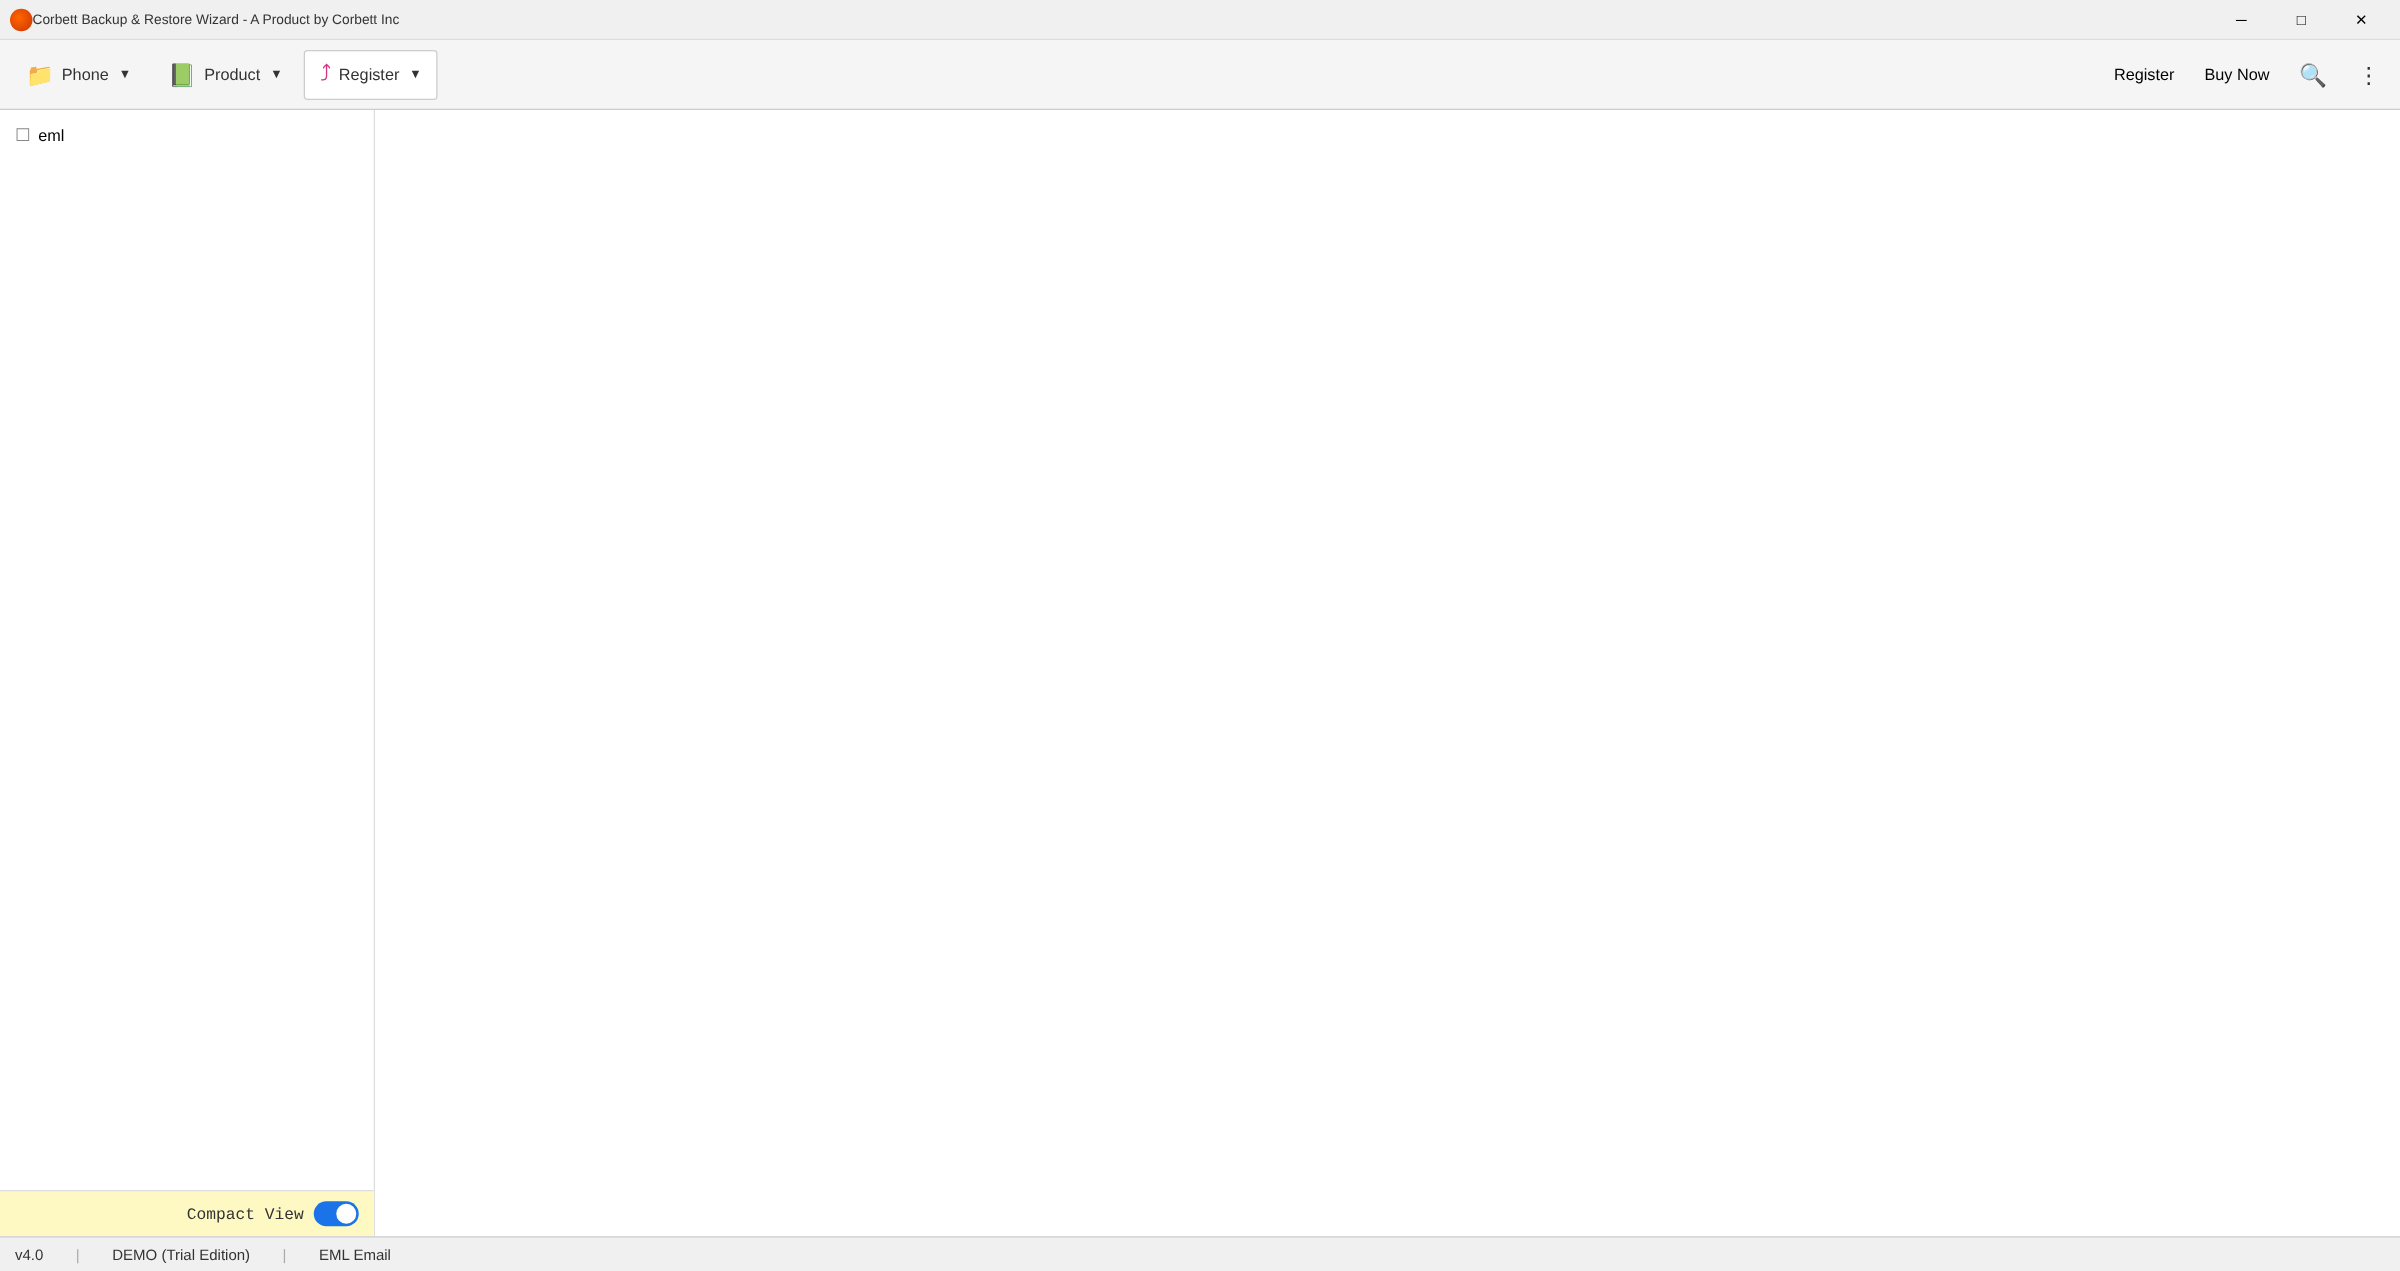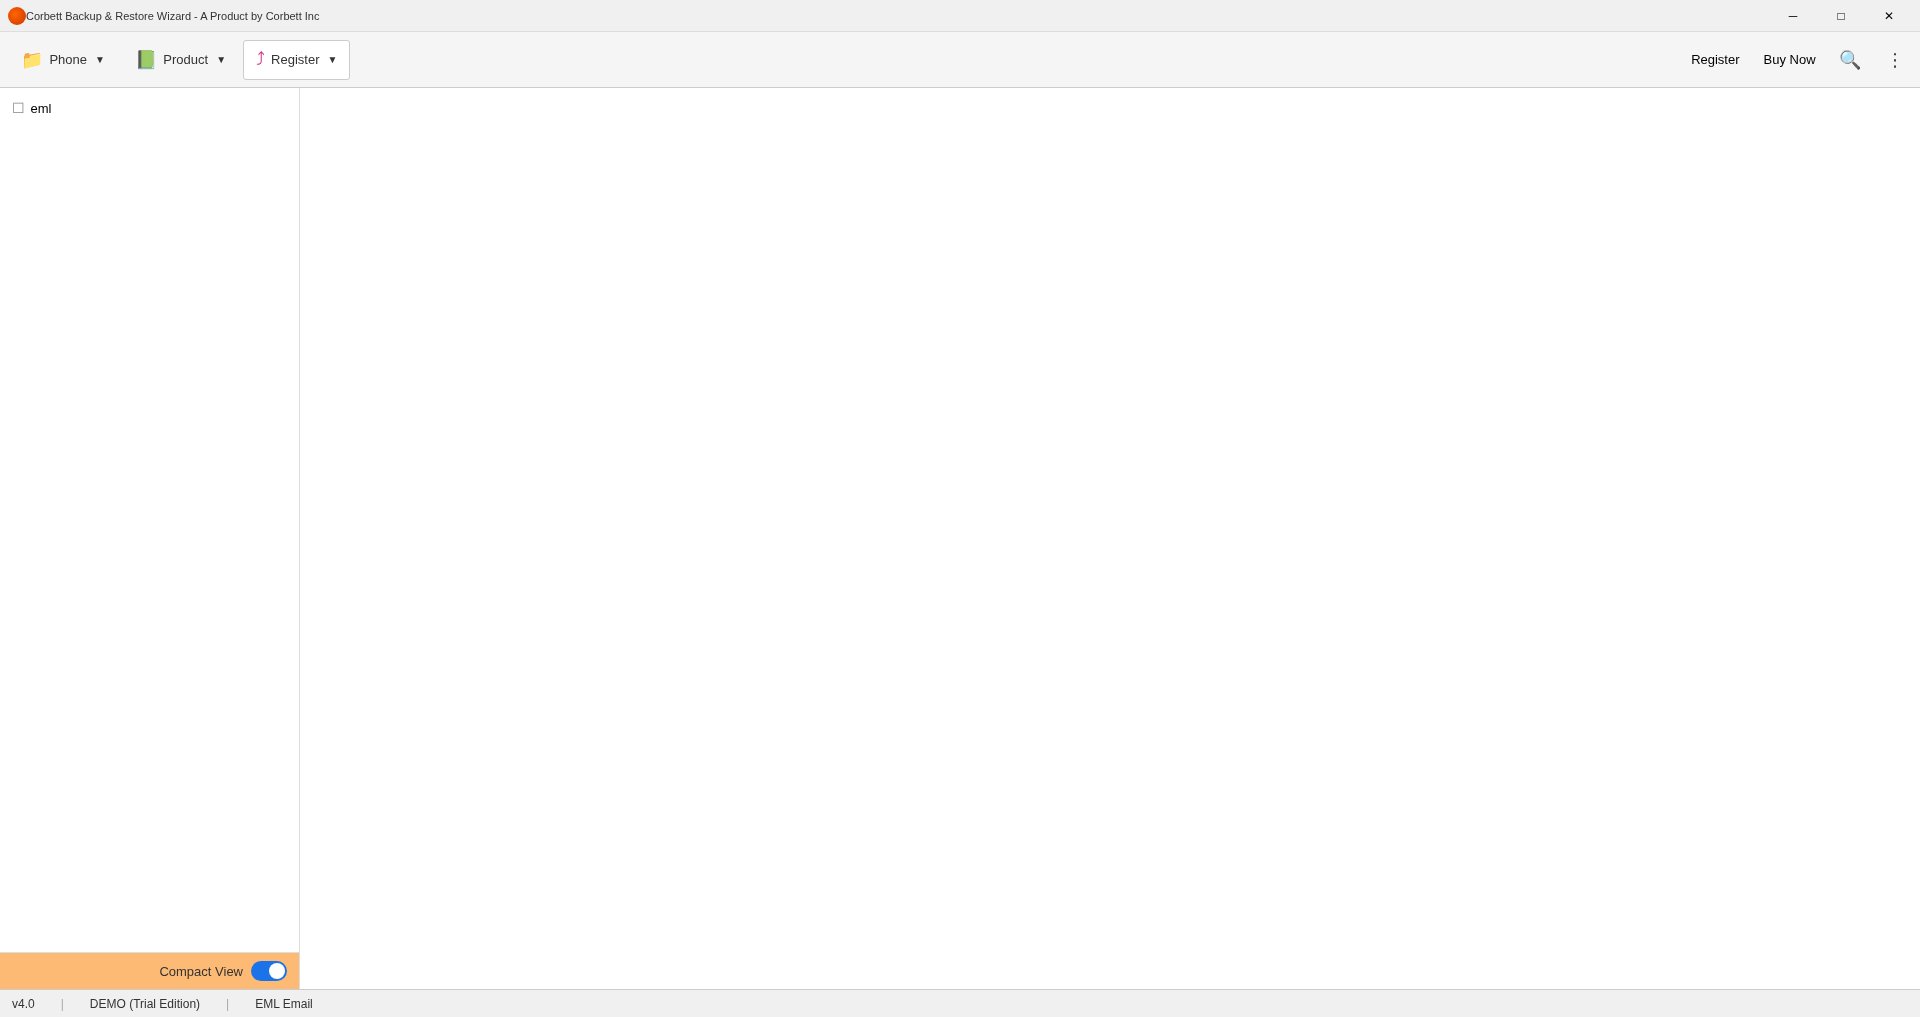--- a/index.html
+++ b/index.html
@@ -89,21 +89,22 @@
       display: flex; align-items: center; gap: 6px;
       padding: 4px 12px;
       cursor: pointer;
       font-size: 13px;
     }
     .sidebar-item .folder-icon { color: #888; font-size: 14px; }
     .sidebar-bottom {
       border-top: 1px solid #ddd;
       padding: 8px 12px;
       display: flex; align-items: center; justify-content: flex-end; gap: 8px;
-      background: #fdba74;
+      background: #fef9c3;
+      font-family: Liberation Mono, monospace;
     }
     .compact-label { font-size: 13px; color: #333; }
     .toggle-switch {
       width: 36px; height: 20px; background: #1a73e8; border-radius: 10px; position: relative; cursor: pointer;
     }
     .toggle-knob {
       width: 16px; height: 16px; background: white; border-radius: 50%; position: absolute; top: 2px; right: 2px;
     }
 
     

